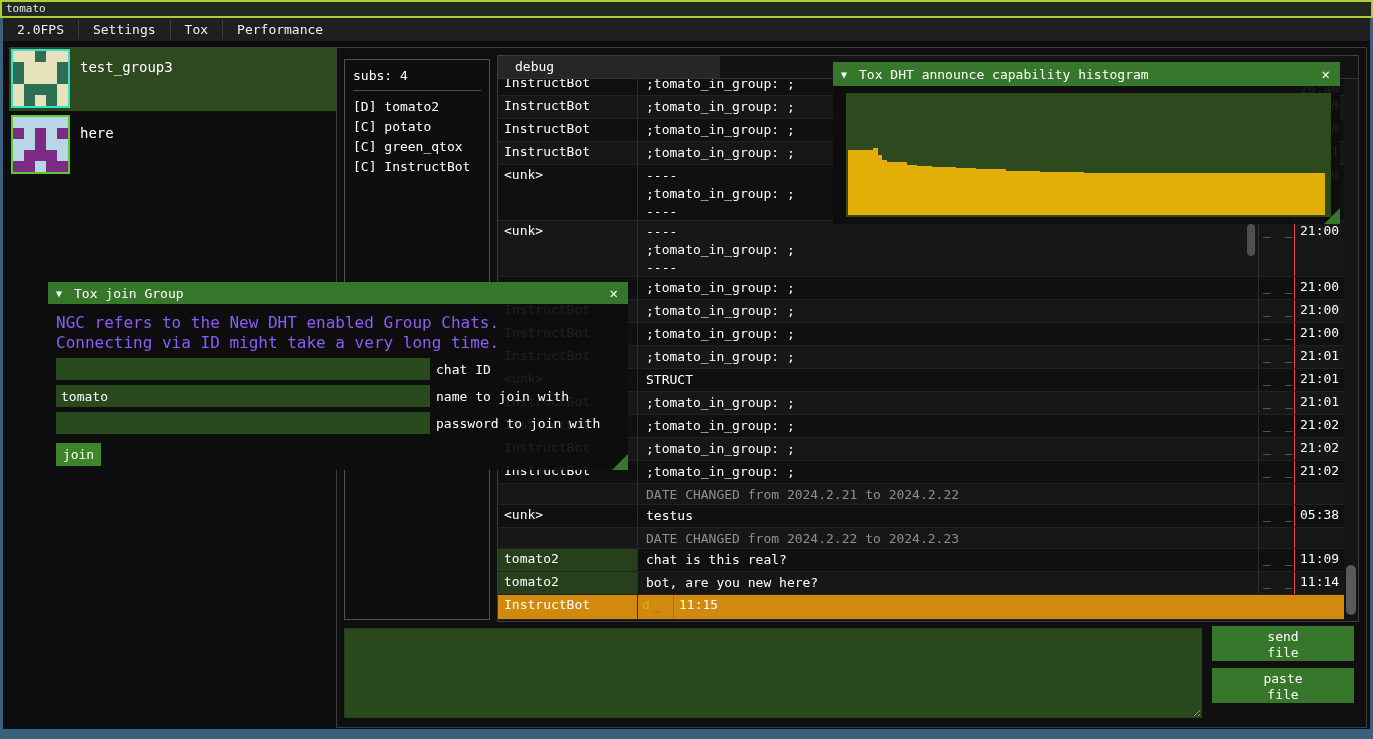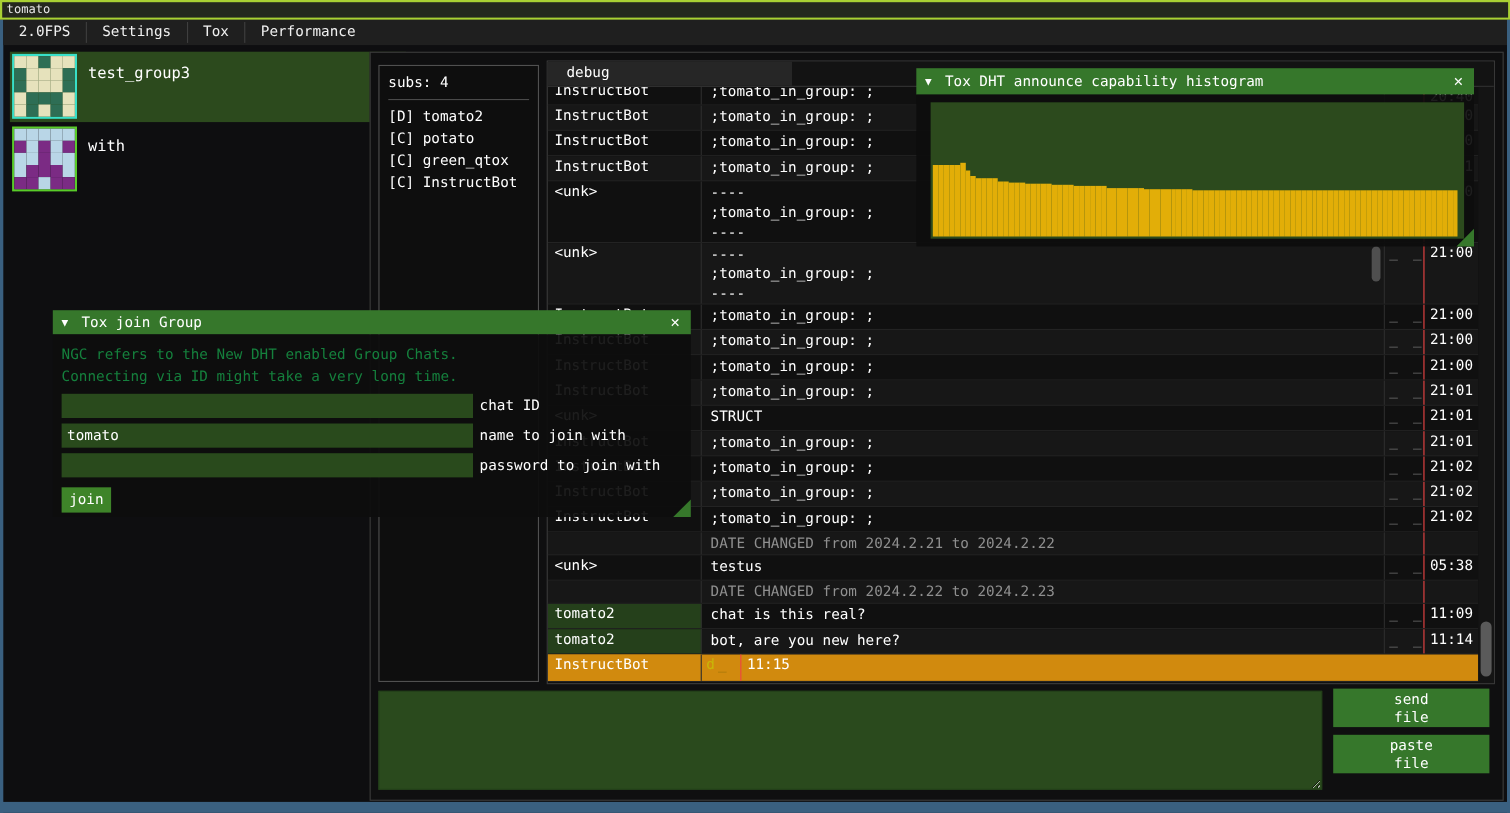--- a/index.html
+++ b/index.html
@@ -76,21 +76,21 @@
   .fwin .tbar .arrow { font-size:10px; margin-right:12px; }
   .fwin .tbar .ttl { flex:1; }
   .fwin .tbar .closex { font-size:14px; padding:0 2px; }
   .fwin .fbody { background:rgba(13,13,13,0.93); position:relative; }
   .grip { position:absolute; right:0; bottom:0; width:0; height:0;
     border-left:16px solid transparent; border-bottom:16px solid #36772b; }
 
   
   #join-win { left:48px; top:282px; width:580px; }
   #join-win .fbody { height:166px; padding:9px 8px; }
-  .join-info { color:#15803d; font-size:13px; line-height:20px; white-space:nowrap; }
+  .join-info { color:#8b5cf6; font-size:16px; line-height:20px; white-space:nowrap; }
   .frow { display:flex; align-items:center; margin-top:5px; height:22px; }
   .frow input { width:374px; height:22px; background:#294a1c; border:none; color:#fff;
     font-family:inherit; font-size:13px; padding:0 5px; }
   .frow .flabel { margin-left:6px; font-size:13px; white-space:nowrap; }
   #join-btn { margin-top:9px; width:45px; height:23px; background:#3e8429; color:#fff;
     border:none; font-family:inherit; font-size:13px; }
 
   
   #hist-win { left:833px; top:62px; width:507px; }
   #hist-win .tbar { height:24px; }
@@ -177,21 +177,21 @@
             <div style="background: rgb(123, 43, 132);"></div>
             <div style="background: rgb(123, 43, 132);"></div>
             <div style="background: rgb(185, 214, 231);"></div>
             <div style="background: rgb(123, 43, 132);"></div>
             <div style="background: rgb(123, 43, 132);"></div>
             <div style="background: rgb(185, 214, 231);"></div>
             <div style="background: rgb(123, 43, 132);"></div>
             <div style="background: rgb(123, 43, 132);"></div>
           </div>
         </div>
-        <div class="group-label">with</div>
+        <div class="group-label">here</div>
       </div>
     </div>
 
   <div id="content-box"></div>
 
   <div id="subs-panel">
     <div>subs: 4</div>
     <div id="subs-sep"></div>
     <div id="subs-list">
         <div class="sub-item">[D] tomato2</div>

